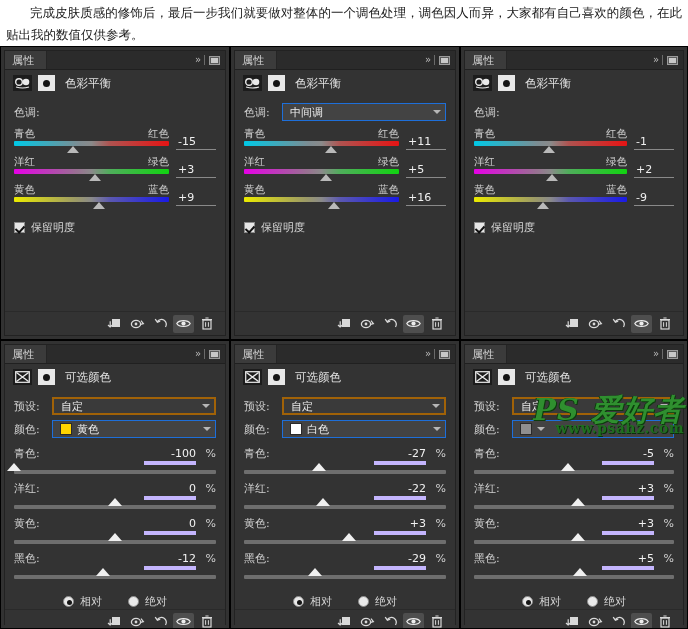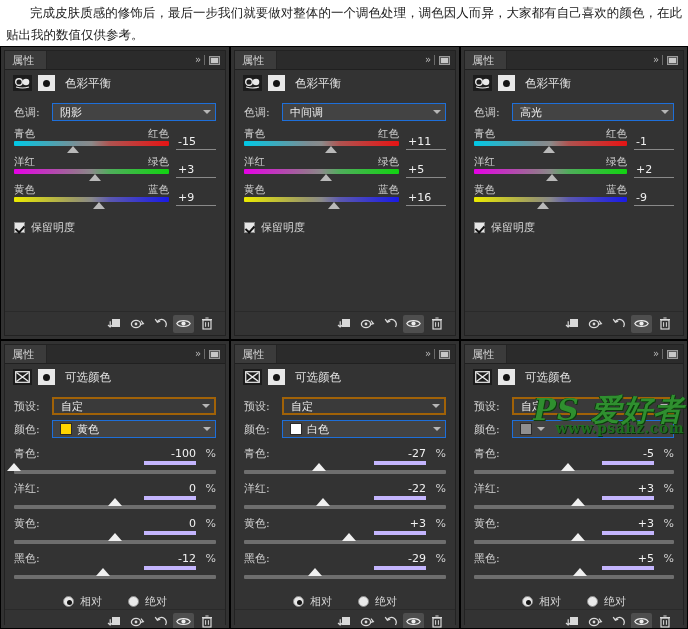--- a/index.html
+++ b/index.html
@@ -262,24 +262,20 @@
               </svg>
             </div>
             <div class="mask-icon">
               <div class="dot"></div>
             </div>
             <div class="adj-title">色彩平衡</div>
           </div>
           <div class="body">
             <div class="row-select">
               <div class="lbl">色调:</div>
-              <div class="select">
-                <div class="val">阴影</div>
-                <div class="caret"></div>
-              </div>
             </div>
             <div class="cb-block">
               <div class="cb-left">
                 <div class="cb-labels">
                   <div class="l">青色</div>
                   <div class="l">红色</div>
                 </div>
                 <div class="cb-track trk-cyan-red">
                   <div class="cb-thumb" style="left: 38%;"></div>
                 </div>
@@ -480,24 +476,20 @@
               </svg>
             </div>
             <div class="mask-icon">
               <div class="dot"></div>
             </div>
             <div class="adj-title">色彩平衡</div>
           </div>
           <div class="body">
             <div class="row-select">
               <div class="lbl">色调:</div>
-              <div class="select">
-                <div class="val">高光</div>
-                <div class="caret"></div>
-              </div>
             </div>
             <div class="cb-block">
               <div class="cb-left">
                 <div class="cb-labels">
                   <div class="l">青色</div>
                   <div class="l">红色</div>
                 </div>
                 <div class="cb-track trk-cyan-red">
                   <div class="cb-thumb" style="left: 49%;"></div>
                 </div>

